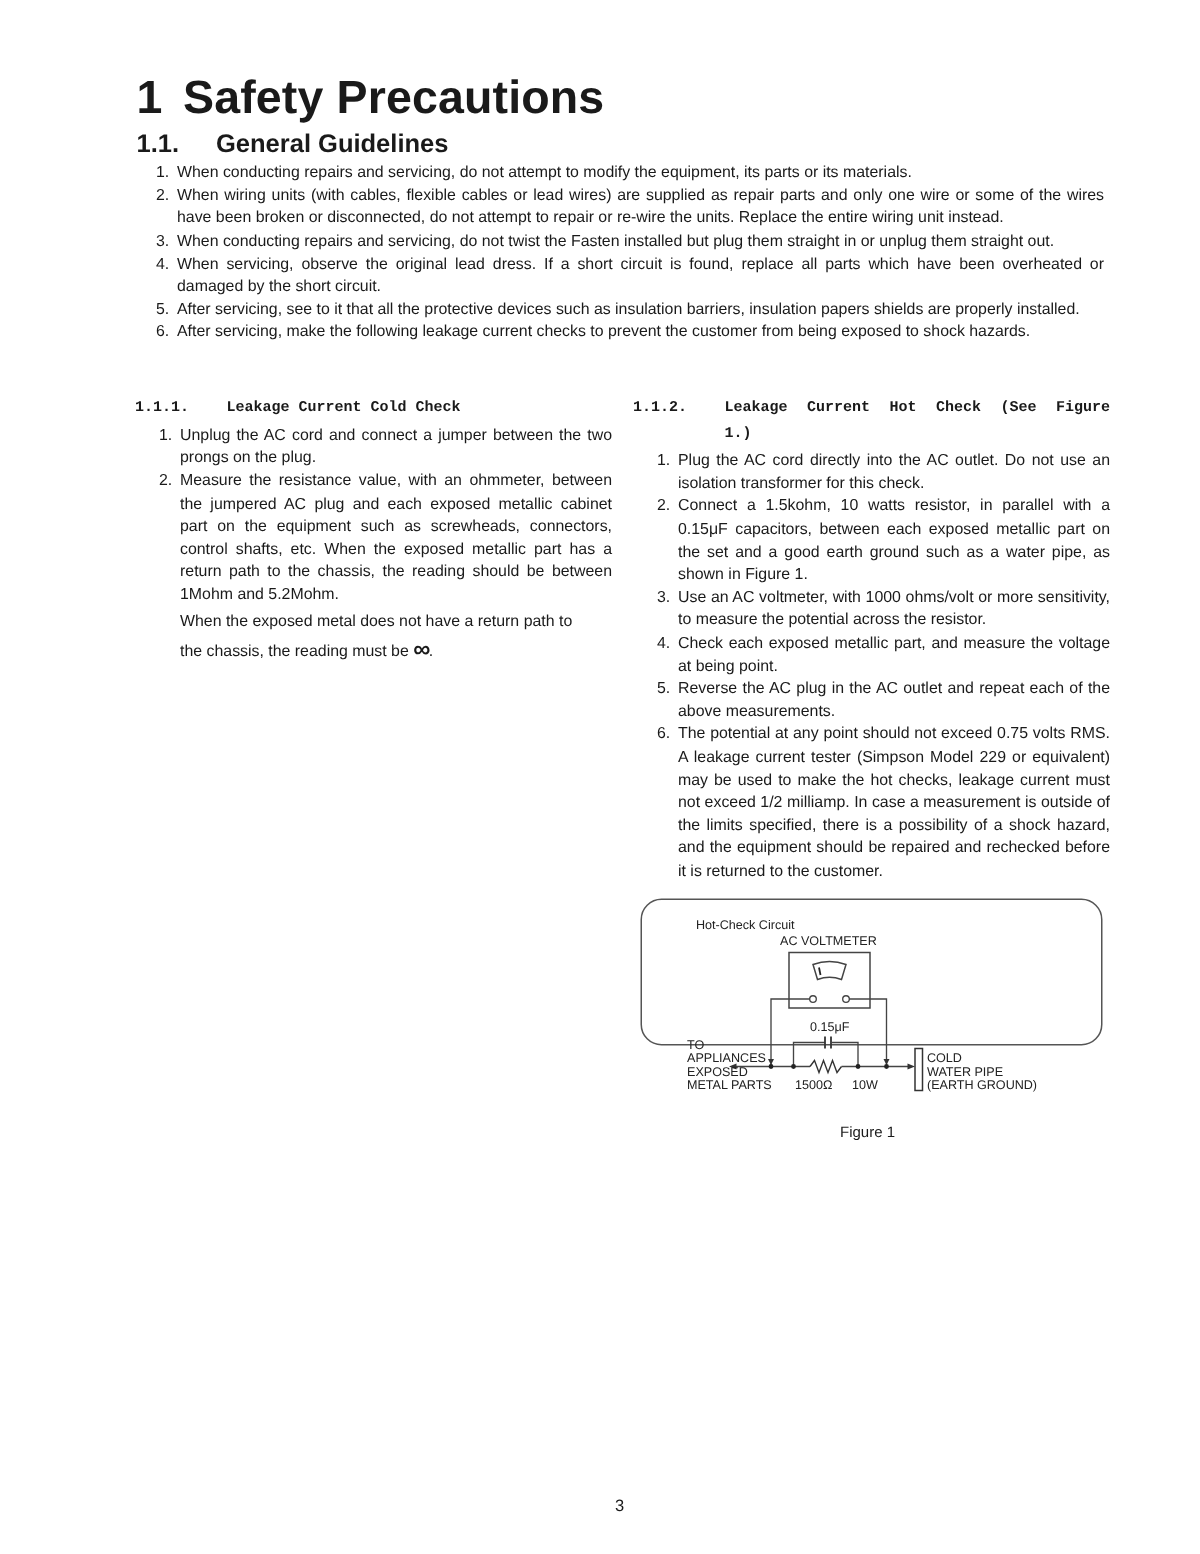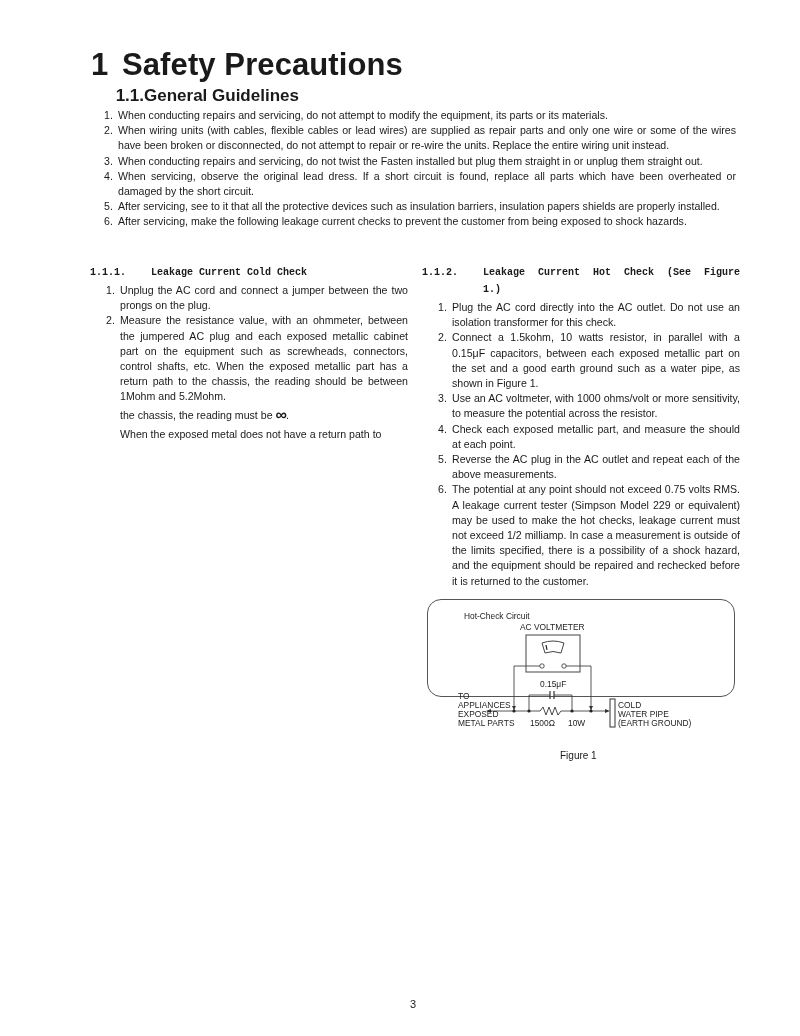--- a/index.html
+++ b/index.html
@@ -9,21 +9,21 @@
   }
   .h1 {
     position: absolute; left: 91px; top: 47px;
     font-size: 31px; font-weight: bold; letter-spacing: 0.1px;
   }
   .h1 .num { display: inline-block; width: 31px; }
   .h2 {
     position: absolute; left: 91px; top: 86px;
     font-size: 17px; font-weight: bold;
   }
-  .h2 .num { display: inline-block; width: 53px; text-align: right; }
+  .h2 .num { display: inline-block; width: 53px; }
   .gen-list {
     position: absolute; left: 104px; top: 108px; width: 632px;
     margin: 0; padding: 0; list-style: none;
     font-size: 10.6px; line-height: 15.2px; text-align: justify;
   }
   .gen-list li { position: relative; padding-left: 14px; }
   .gen-list li .n { position: absolute; left: 0; top: 0; }
   .col {
     position: absolute; top: 264px; width: 318px;
   }
@@ -84,34 +84,34 @@
 
 <div class="col col-left">
   <div class="h3">
     <span class="num">1.1.1.</span><span>Leakage Current Cold Check</span>
   </div>
   <ol class="sub-list">
     <li><span class="n">1.</span><span>Unplug the AC cord and connect a jumper between the two prongs on the plug.</span></li>
     <li><span class="n">2.</span><span>Measure the resistance value, with an ohmmeter, between the jumpered AC plug and each exposed metallic cabinet part on the equipment such as screwheads, connectors, control shafts, etc. When the exposed metallic part has a return path to the chassis, the reading should be between 1Mohm and 5.2Mohm.</span></li>
   </ol>
   <div class="extra">
+    <div>When the exposed metal does not have a return path to</div>
     <div><span>the chassis, the reading must be </span><span class="infinity">∞</span><span>.</span></div>
-    <div>When the exposed metal does not have a return path to</div>
   </div>
 </div>
 
 <div class="col col-right">
   <div class="h3">
     <span class="num">1.1.2.</span><span>Leakage Current Hot Check (See Figure 1.)</span>
   </div>
   <ol class="sub-list">
     <li><span class="n">1.</span><span>Plug the AC cord directly into the AC outlet. Do not use an isolation transformer for this check.</span></li>
     <li><span class="n">2.</span><span>Connect a 1.5kohm, 10 watts resistor, in parallel with a 0.15μF capacitors, between each exposed metallic part on the set and a good earth ground such as a water pipe, as shown in Figure 1.</span></li>
     <li><span class="n">3.</span><span>Use an AC voltmeter, with 1000 ohms/volt or more sensitivity, to measure the potential across the resistor.</span></li>
-    <li><span class="n">4.</span><span>Check each exposed metallic part, and measure the should at each point.</span></li>
+    <li><span class="n">4.</span><span>Check each exposed metallic part, and measure the voltage at being point.</span></li>
     <li><span class="n">5.</span><span>Reverse the AC plug in the AC outlet and repeat each of the above measurements.</span></li>
     <li><span class="n">6.</span><span>The potential at any point should not exceed 0.75 volts RMS. A leakage current tester (Simpson Model 229 or equivalent) may be used to make the hot checks, leakage current must not exceed 1/2 milliamp. In case a measurement is outside of the limits specified, there is a possibility of a shock hazard, and the equipment should be repaired and rechecked before it is returned to the customer.</span></li>
   </ol>
 </div>
 
 <div class="figure-box">
   <svg width="308" height="135" viewBox="0 0 308 135">
     <text class="svg-text" x="36" y="19">Hot-Check Circuit</text>
     <text class="svg-text" x="92" y="30">AC VOLTMETER</text>
 

